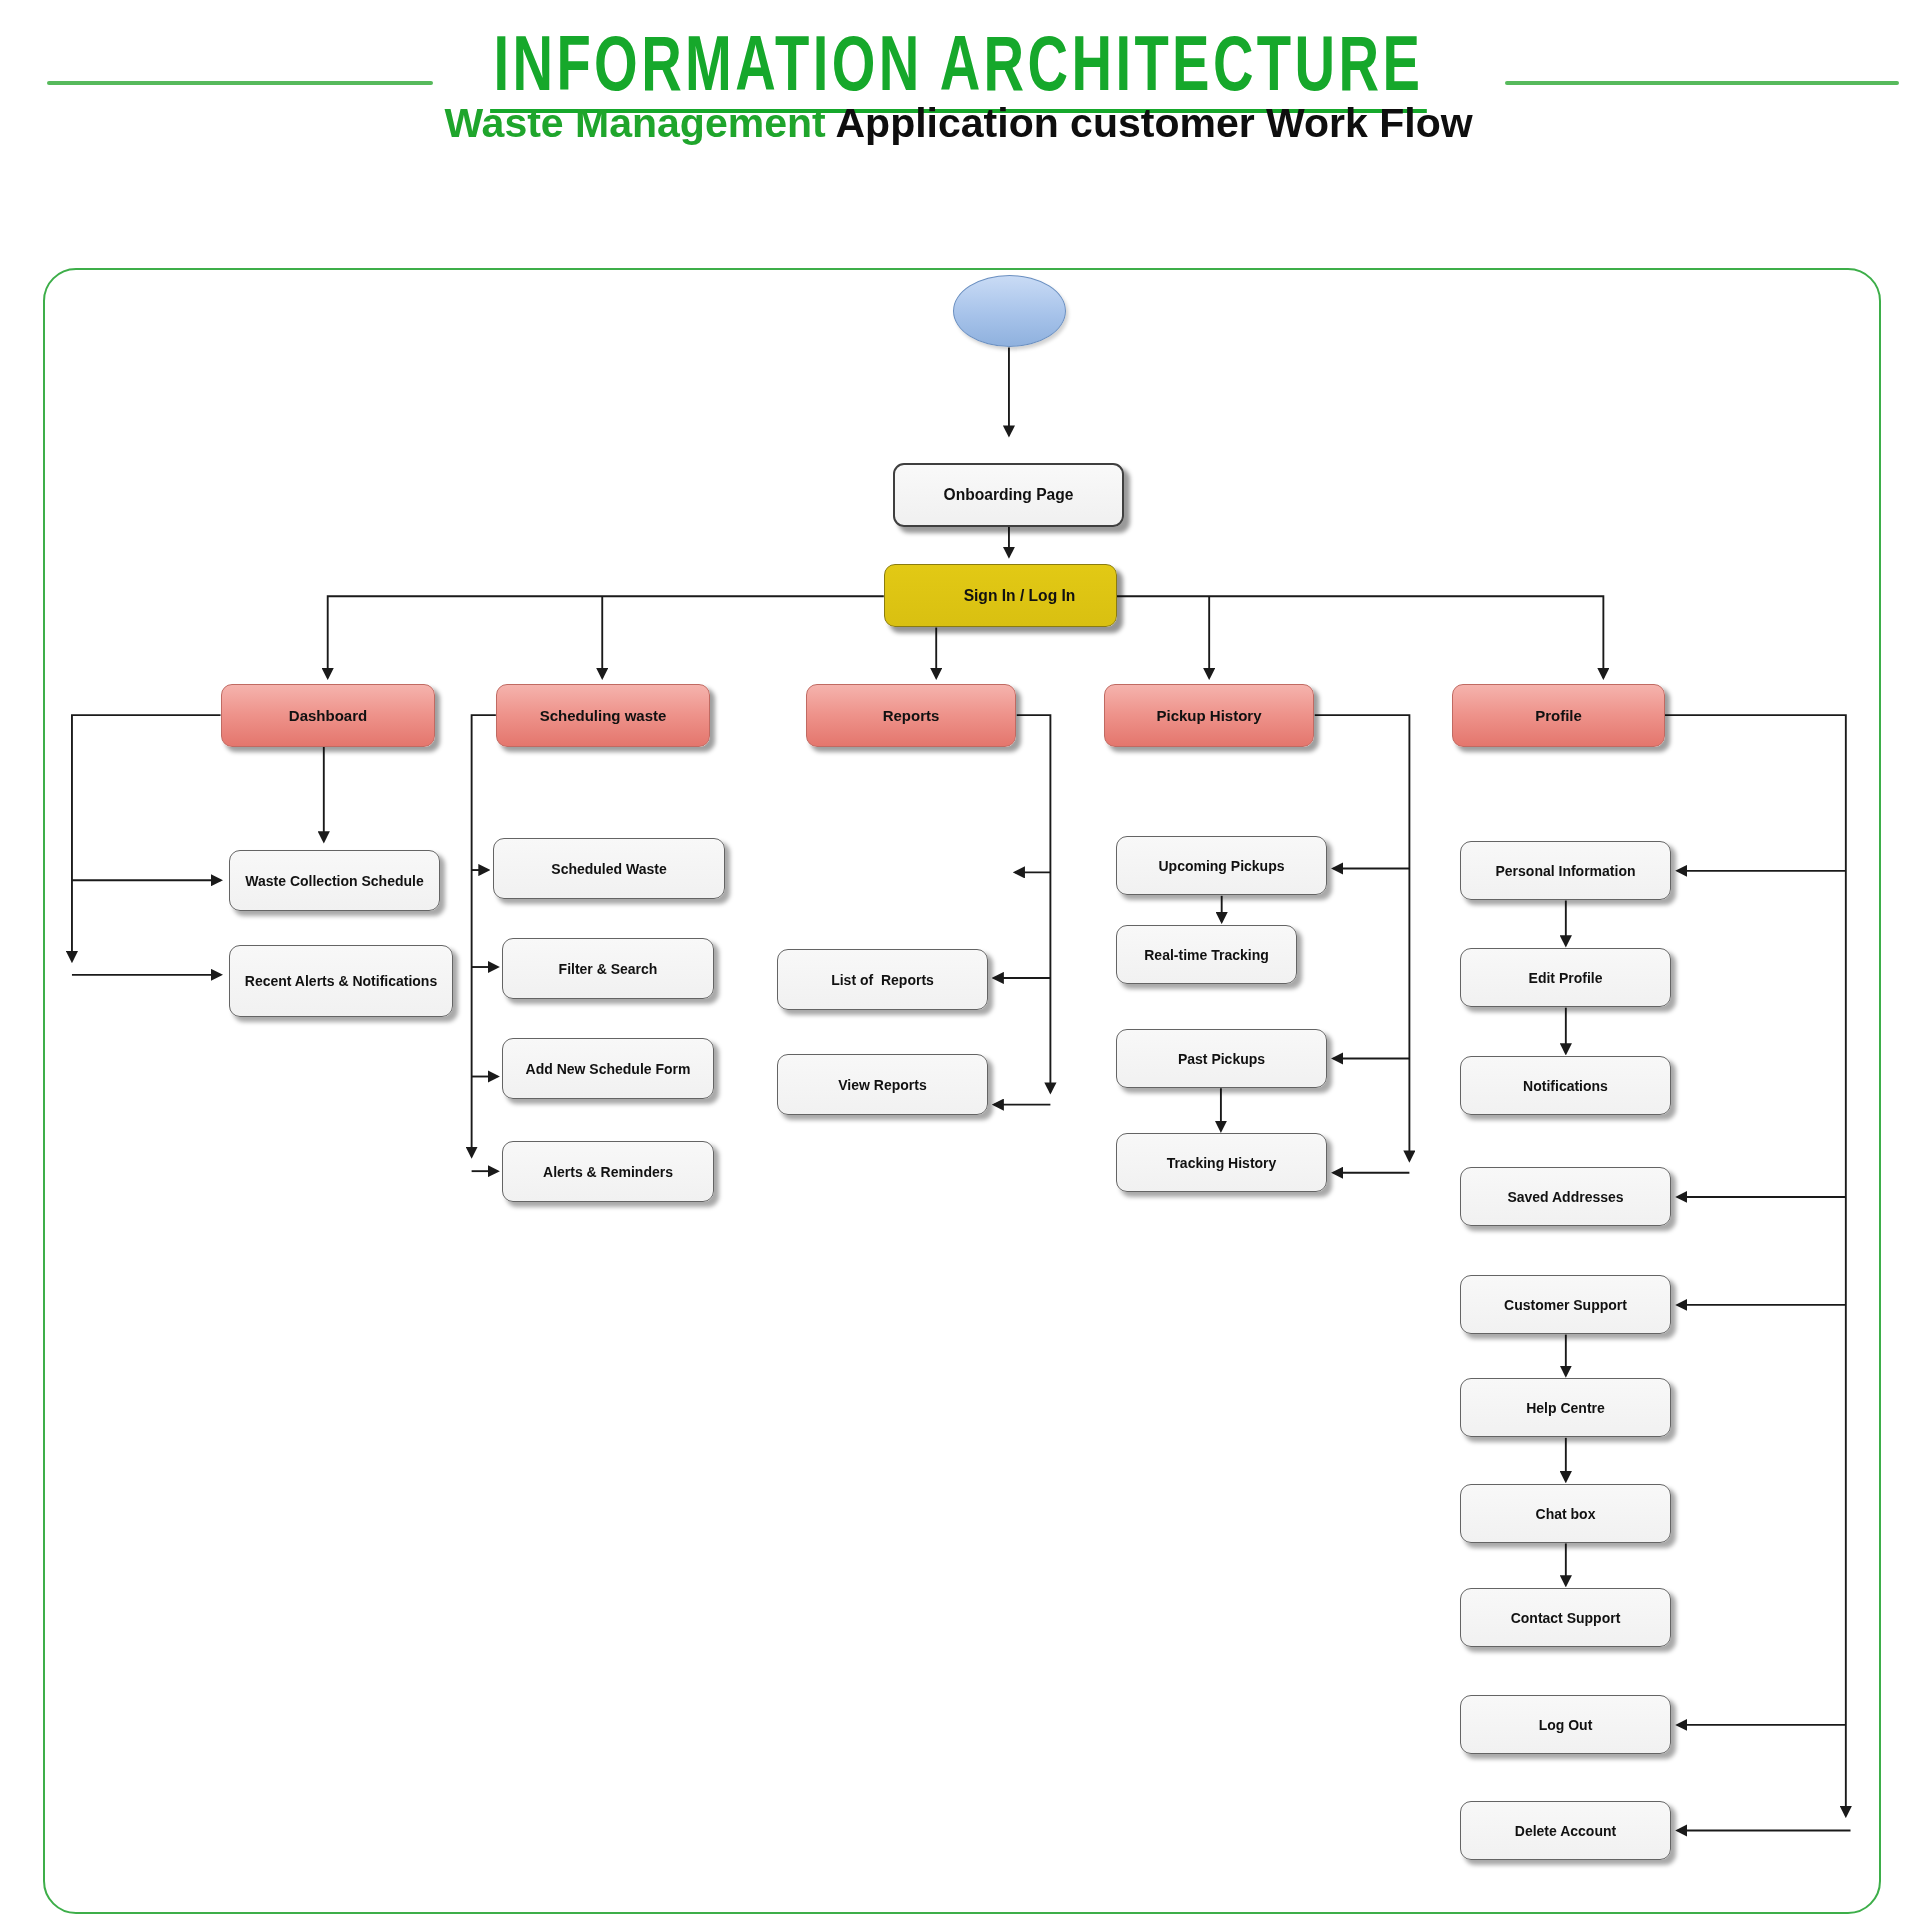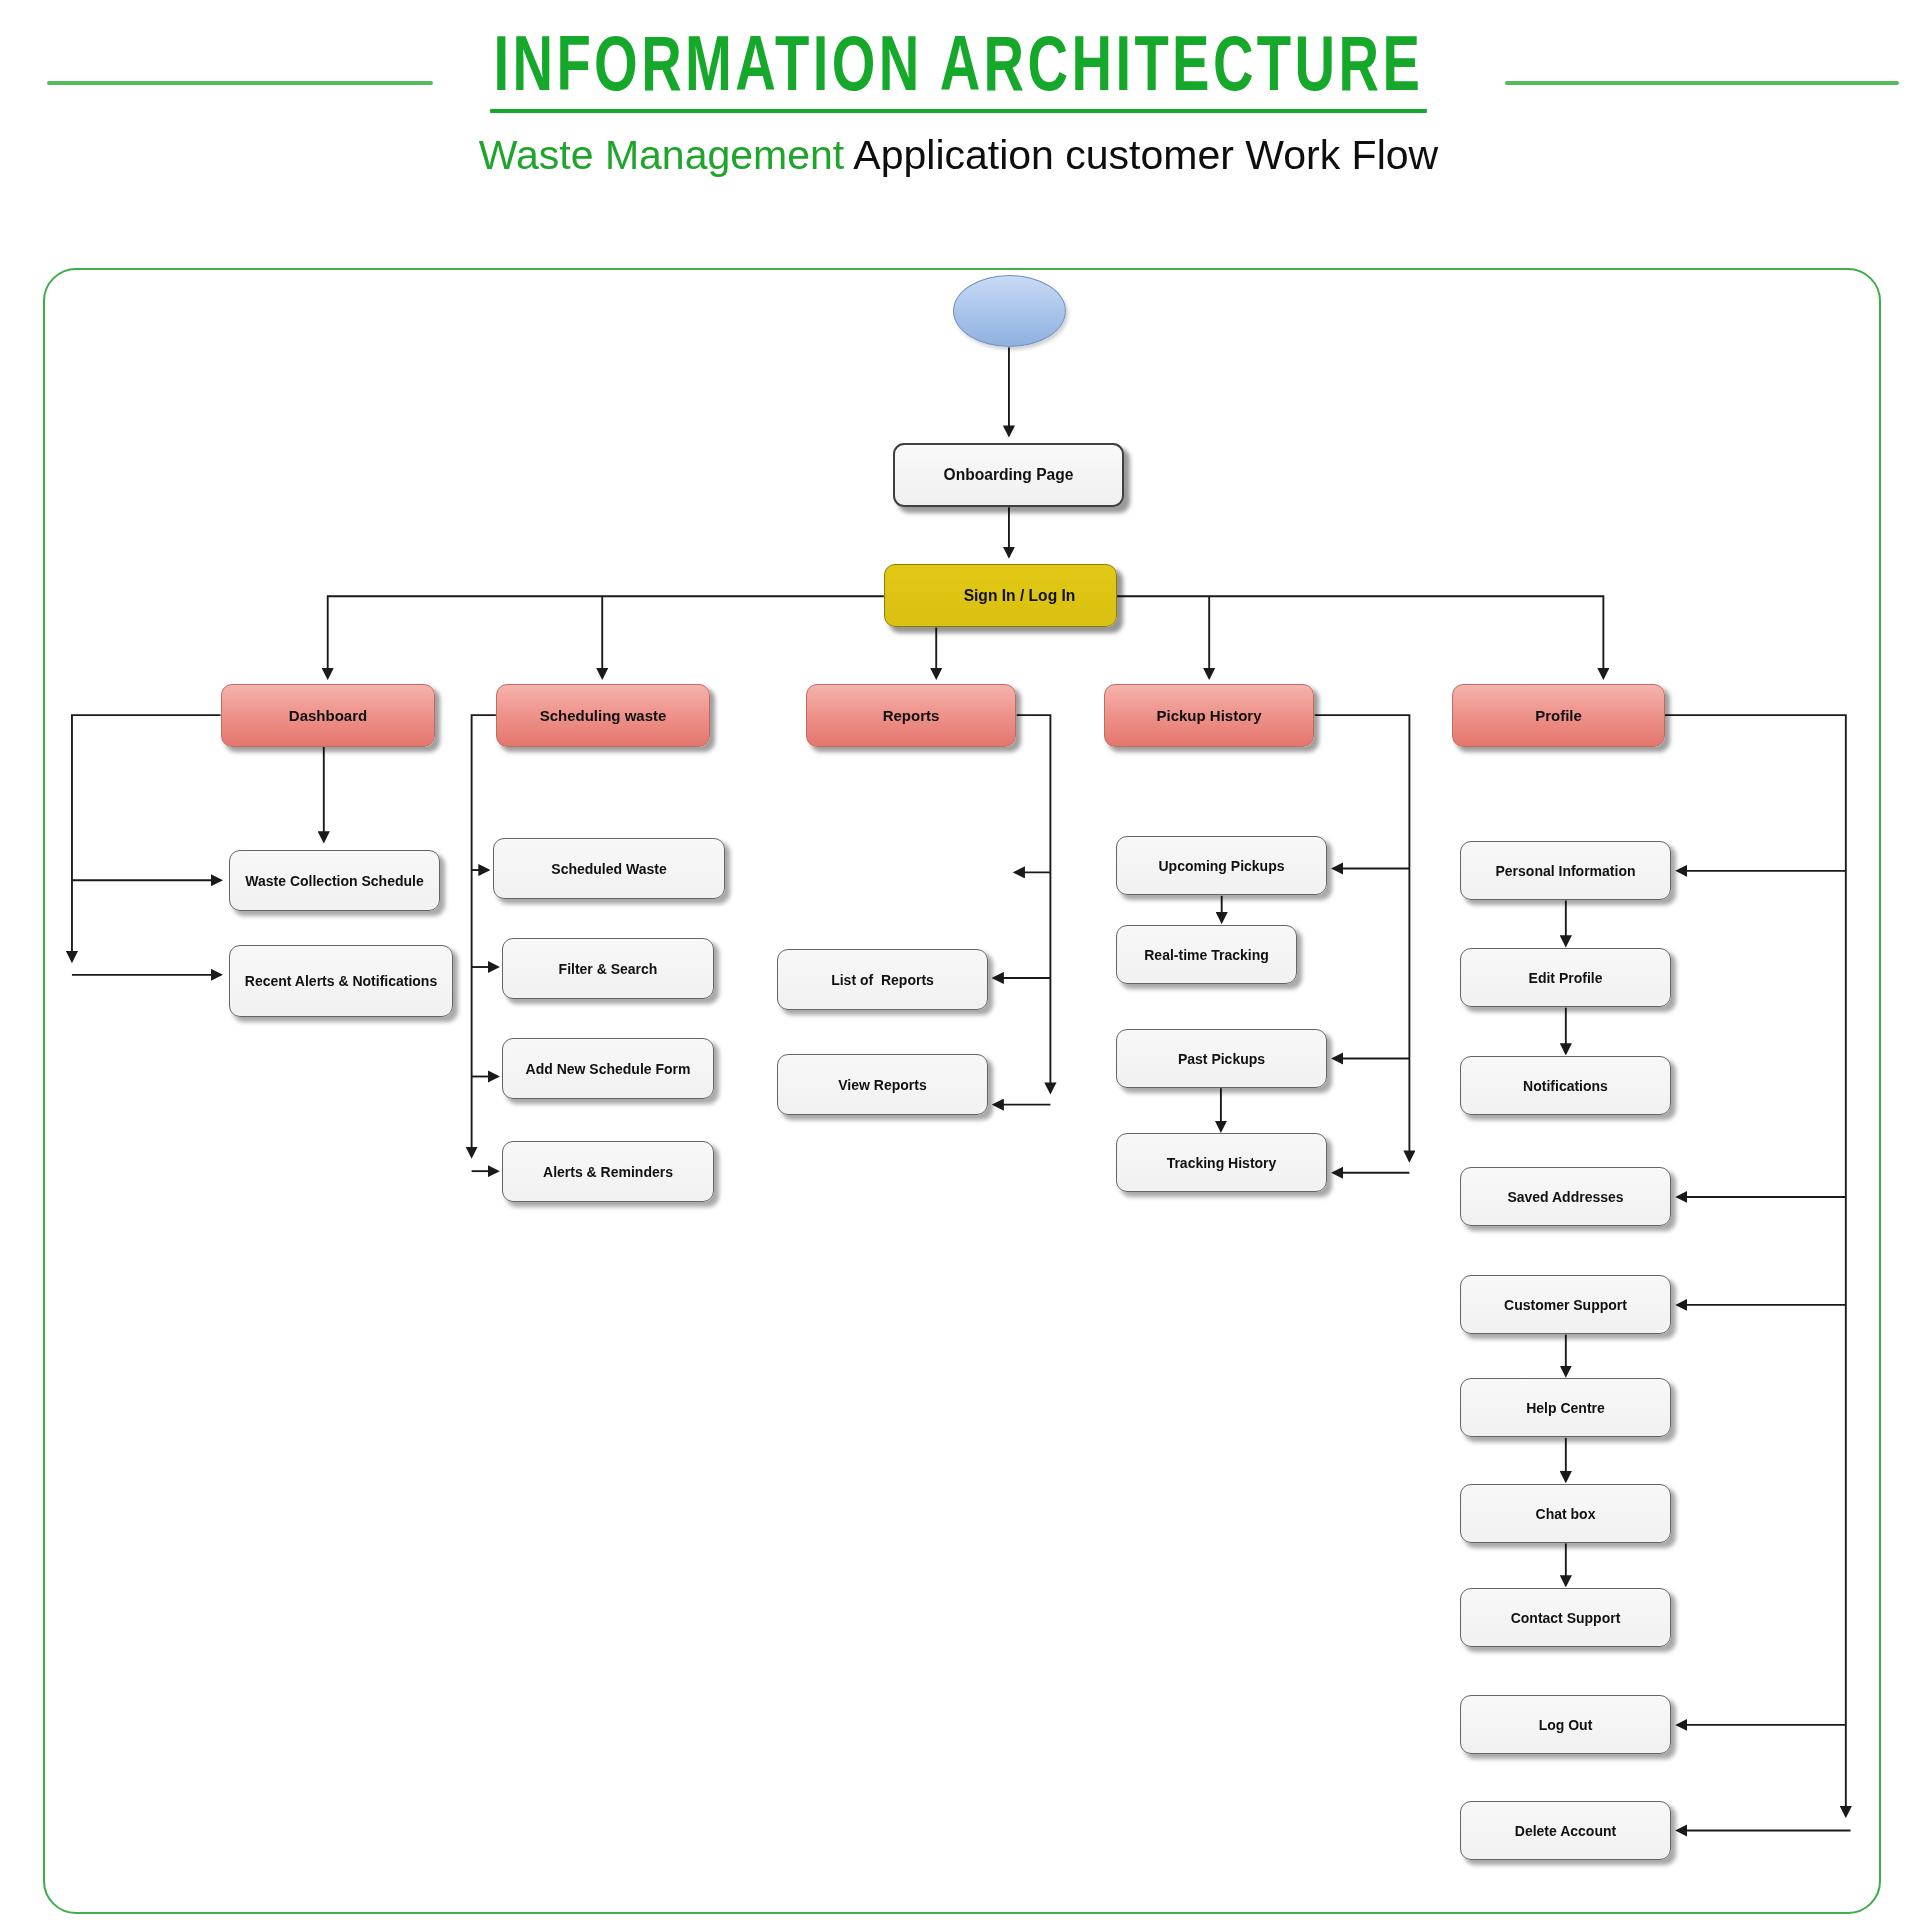--- a/index.html
+++ b/index.html
@@ -8,41 +8,41 @@
 
   
   .title-wrap{position:absolute;left:0;top:23.5px;width:100%;text-align:center;line-height:1;}
   .title-text{display:inline-block;font-size:78px;font-weight:700;letter-spacing:4.7px;
     color:#16a82b;transform:scaleX(0.72);transform-origin:50% 50%;
     border-bottom:4.7px solid #16a82b;padding:0 4.7px 7.8px 4.7px;white-space:nowrap;}
   .title-line{position:absolute;top:81px;height:3.9px;background:#57ba5c;border-radius:2.3px;}
   .title-line.left{left:47px;width:386px;}
   .title-line.right{left:1505px;width:394px;}
   .subtitle{position:absolute;left:0;top:100px;width:100%;text-align:center;
-    font-size:41px;font-weight:400;color:#0e0e0e;line-height:1.15;white-space:nowrap;margin-top:32px;}
+    font-size:41px;font-weight:700;color:#0e0e0e;line-height:1.15;white-space:nowrap;}
   .subtitle .hl{color:#1fa52c;}
 
   
   .flow-border{position:absolute;left:43px;top:268px;width:1838px;height:1646px;
     border:2.3px solid #3dae49;border-radius:33px;background:#ffffff;box-sizing:border-box;}
 
   
   svg.edges{position:absolute;left:0;top:0;width:1917px;height:1927px;pointer-events:none;}
   svg.edges path{fill:none;stroke:#1a1a1a;stroke-width:2.4px;}
 
   
   .node{position:absolute;display:flex;align-items:center;justify-content:center;
     box-sizing:border-box;text-align:center;color:#111;font-weight:700;}
   .lbl{white-space:pre;pointer-events:none;}
   .gray{background:linear-gradient(180deg,#f8f8f8 0%,#f1f1f1 100%);
     border:1.6px solid #646464;border-radius:11px;font-size:14px;
     box-shadow:4.7px 4.7px 4.7px rgba(0,0,0,0.34);}
   .plain{background:linear-gradient(180deg,#f9f9f9 0%,#f0f0f0 100%);
     border:2px solid #3f3f3f;border-radius:11px;font-size:15.6px;
-    box-shadow:5.5px 5.5px 4.7px rgba(0,0,0,0.4);}
+    box-shadow:5.5px 5.5px 4.7px rgba(0,0,0,0.4);margin-top:20px;}
   .red{background:linear-gradient(180deg,#f5b3ad 0%,#ee938b 48%,#e4766d 100%);
     border:1.2px solid #c06a62;border-radius:11px;font-size:15px;
     box-shadow:4.7px 4.7px 4.7px rgba(0,0,0,0.38);}
   .yellow{background:linear-gradient(180deg,#e2c915 0%,#d9c011 100%);
     border:1.6px solid #8a7c10;border-radius:11px;font-size:15.6px;
     box-shadow:5.5px 5.5px 4.7px rgba(0,0,0,0.42);padding-left:38px;}
   .ellipse{background:linear-gradient(180deg,#c9dbf5 0%,#a7c3ea 55%,#8fb1de 100%);
     border:1.6px solid #6a8fc0;border-radius:50%;box-shadow:2.3px 3.1px 3.9px rgba(0,0,0,0.18);}
 </style>
 </head>

